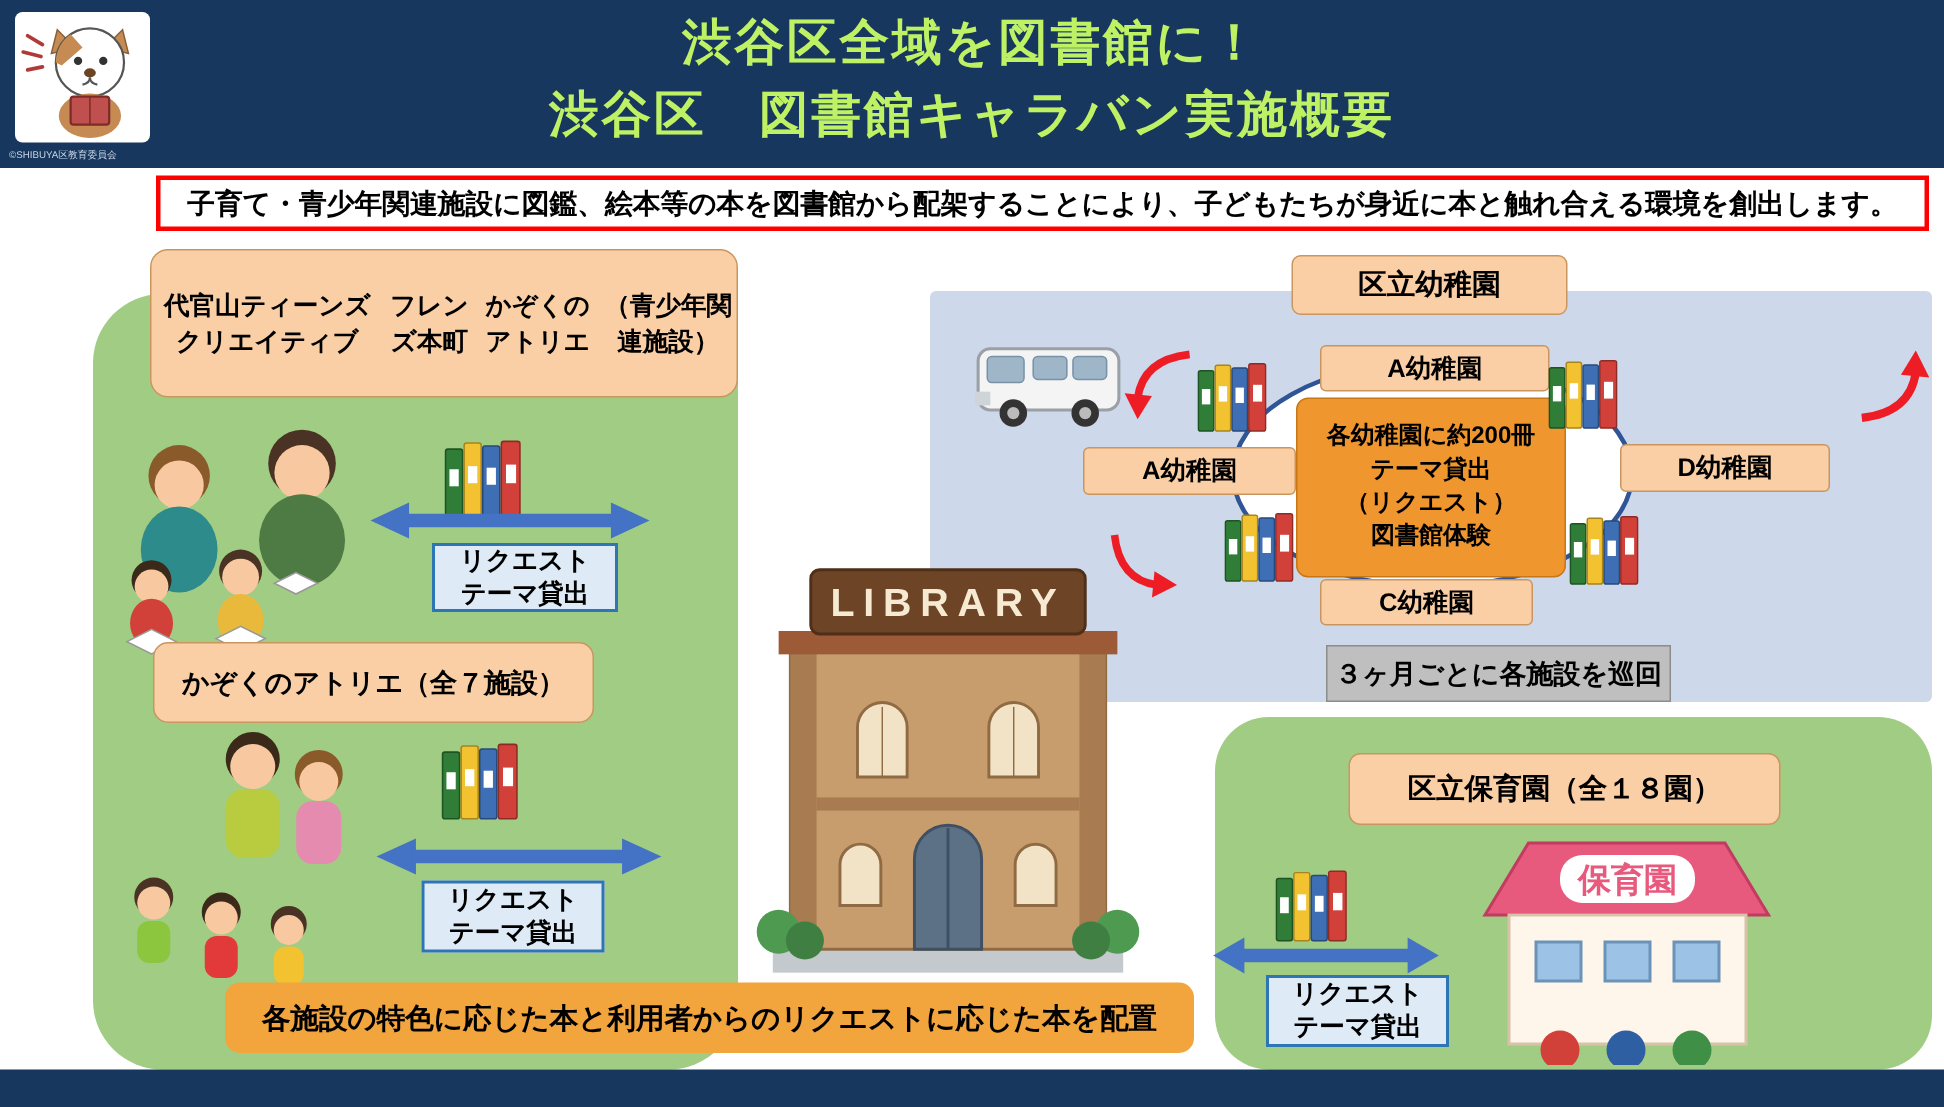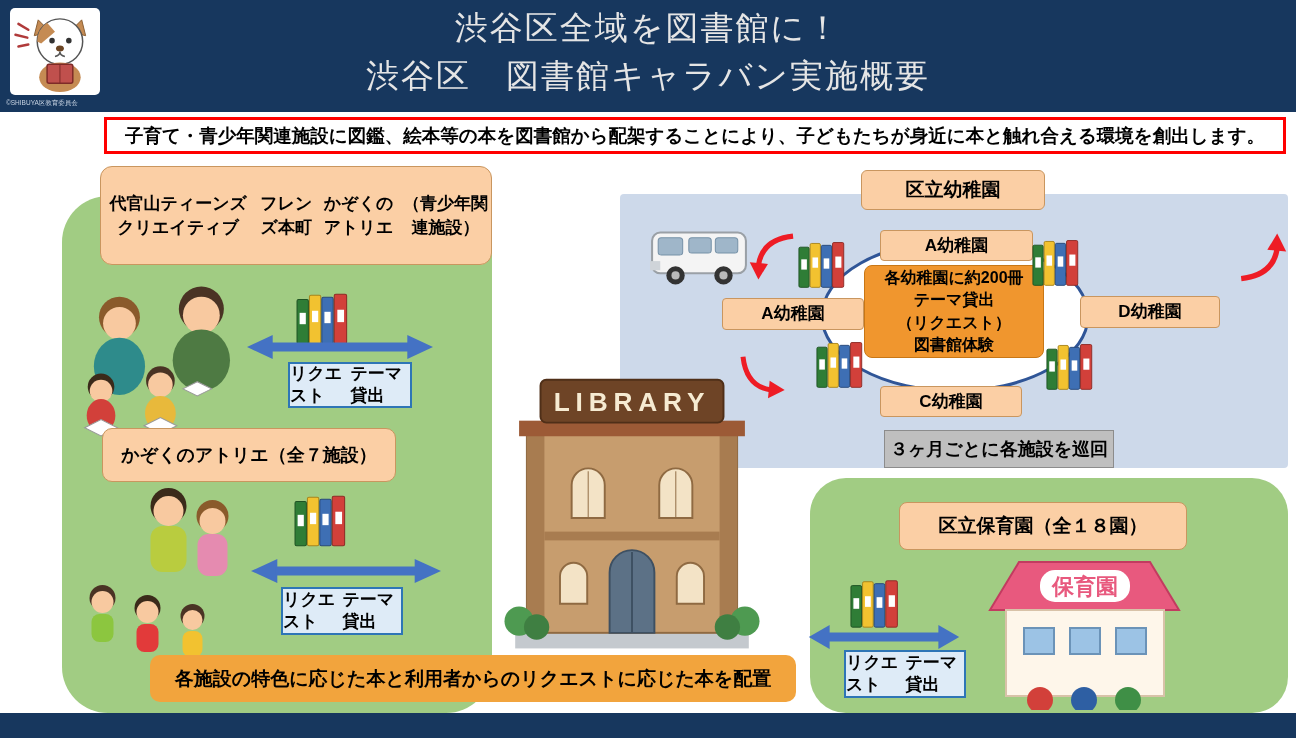--- a/index.html
+++ b/index.html
@@ -1,31 +1,31 @@
 <!DOCTYPE html>
 <html lang="ja"><head>
 <meta charset="utf-8">
 <style>
   html,body{margin:0;padding:0;background:#e9e9e9;}
   .canvas{position:relative;width:1296px;height:738px;background:#fff;overflow:hidden;
           font-family:"Liberation Sans","DejaVu Sans",sans-serif;color:#000;}
   .abs{position:absolute;box-sizing:border-box;}
   .navbar{background:#17375E;}
-  .title{width:100%;text-align:center;color:#e5e5e5;font-weight:normal;font-size:33px;letter-spacing:2px;line-height:1.35;}
+  .title{width:100%;text-align:center;color:#bef264;font-weight:bold;font-size:33px;letter-spacing:2px;line-height:1.35;}
   .mascot-box{background:#fff;border-radius:5px;}
   .caption{color:#C9D5E4;font-size:6.5px;white-space:nowrap;}
   .banner{background:#fff;border:3px solid #FF0000;display:flex;align-items:center;justify-content:center;
           font-weight:bold;font-size:18.5px;white-space:nowrap;}
   .panel-green{background:#A1CC83;}
   .panel-blue{background:#CDD9EA;border-radius:4px;}
   .peach{background:#FBCFA5;border:1px solid #C9965F;display:flex;align-items:center;
          justify-content:center;font-weight:bold;text-align:center;}
   .orange-strong{background:#F0962E;border:1px solid #C87716;border-radius:8px;display:flex;flex-direction:column;
          align-items:center;justify-content:center;font-weight:bold;text-align:center;}
-  .request{background:#DEEBF7;border:2px solid #2E75B6;display:flex;flex-direction:row;align-items:center;
+  .request{background:#DEEBF7;border:2px solid #2E75B6;display:flex;flex-direction:column;align-items:center;
          justify-content:center;font-weight:bold;font-size:17px;line-height:1.3;}
   .graynote{background:#BFBFBF;border:1px solid #8C8C8C;display:flex;align-items:center;justify-content:center;
          font-weight:bold;font-size:18px;white-space:nowrap;}
   .orange-banner{background:#F2A43D;border-radius:10px;display:flex;align-items:center;justify-content:center;
          font-weight:bold;font-size:19px;white-space:nowrap;}
   .r12{border-radius:12px;} .r10{border-radius:10px;} .r8{border-radius:8px;} .r6{border-radius:6px;} .r4{border-radius:4px;}
   .fs17{font-size:17px;line-height:1.4;} .fs18{font-size:18px;line-height:1.35;} .fs19{font-size:19px;} .fs16{font-size:16px;line-height:1.4;}
   svg text{font-family:"Liberation Sans","DejaVu Sans",sans-serif;}
 </style>
 </head>
@@ -86,21 +86,21 @@
   <div class="abs banner" style="left:104px;top:117px;width:1182px;height:37px;">子育て・青少年関連施設に図鑑、絵本等の本を図書館から配架することにより、子どもたちが身近に本と触れ合える環境を創出します。</div>
 
   <div class="abs panel-green" style="left:62px;top:196px;width:430px;height:517px;border-radius:46px;"></div>
   <div class="abs panel-blue" style="left:620px;top:194px;width:668px;height:274px;"></div>
   <div class="abs panel-green" style="left:810px;top:478px;width:478px;height:235px;border-radius:36px;"></div>
 
   <svg class="abs" style="left:818px;top:237px;width:274px;height:158px;" viewBox="0 0 274 158">
     <ellipse cx="137" cy="79" rx="133" ry="75" fill="#FFFFFF" stroke="#2F5597" stroke-width="3"></ellipse>
   </svg>
 
-  <div class="abs orange-strong fs16" style="left:864px;top:265px;width:180px;height:93px;">
+  <div class="abs orange-strong fs16" style="left:864px;top:265px;width:180px;height:120px;">
     <div>各幼稚園に約200冊</div>
     <div>テーマ貸出</div>
     <div>（リクエスト）</div>
     <div>図書館体験</div>
   </div>
 
   <div class="abs peach fs17 r4" style="left:880px;top:230px;width:153px;height:31px;">A幼稚園</div>
   <div class="abs peach fs17 r4" style="left:722px;top:298px;width:142px;height:32px;">A幼稚園</div>
   <div class="abs peach fs17 r4" style="left:880px;top:386px;width:142px;height:31px;">C幼稚園</div>
   <div class="abs peach fs17 r4" style="left:1080px;top:296px;width:140px;height:32px;">D幼稚園</div>

